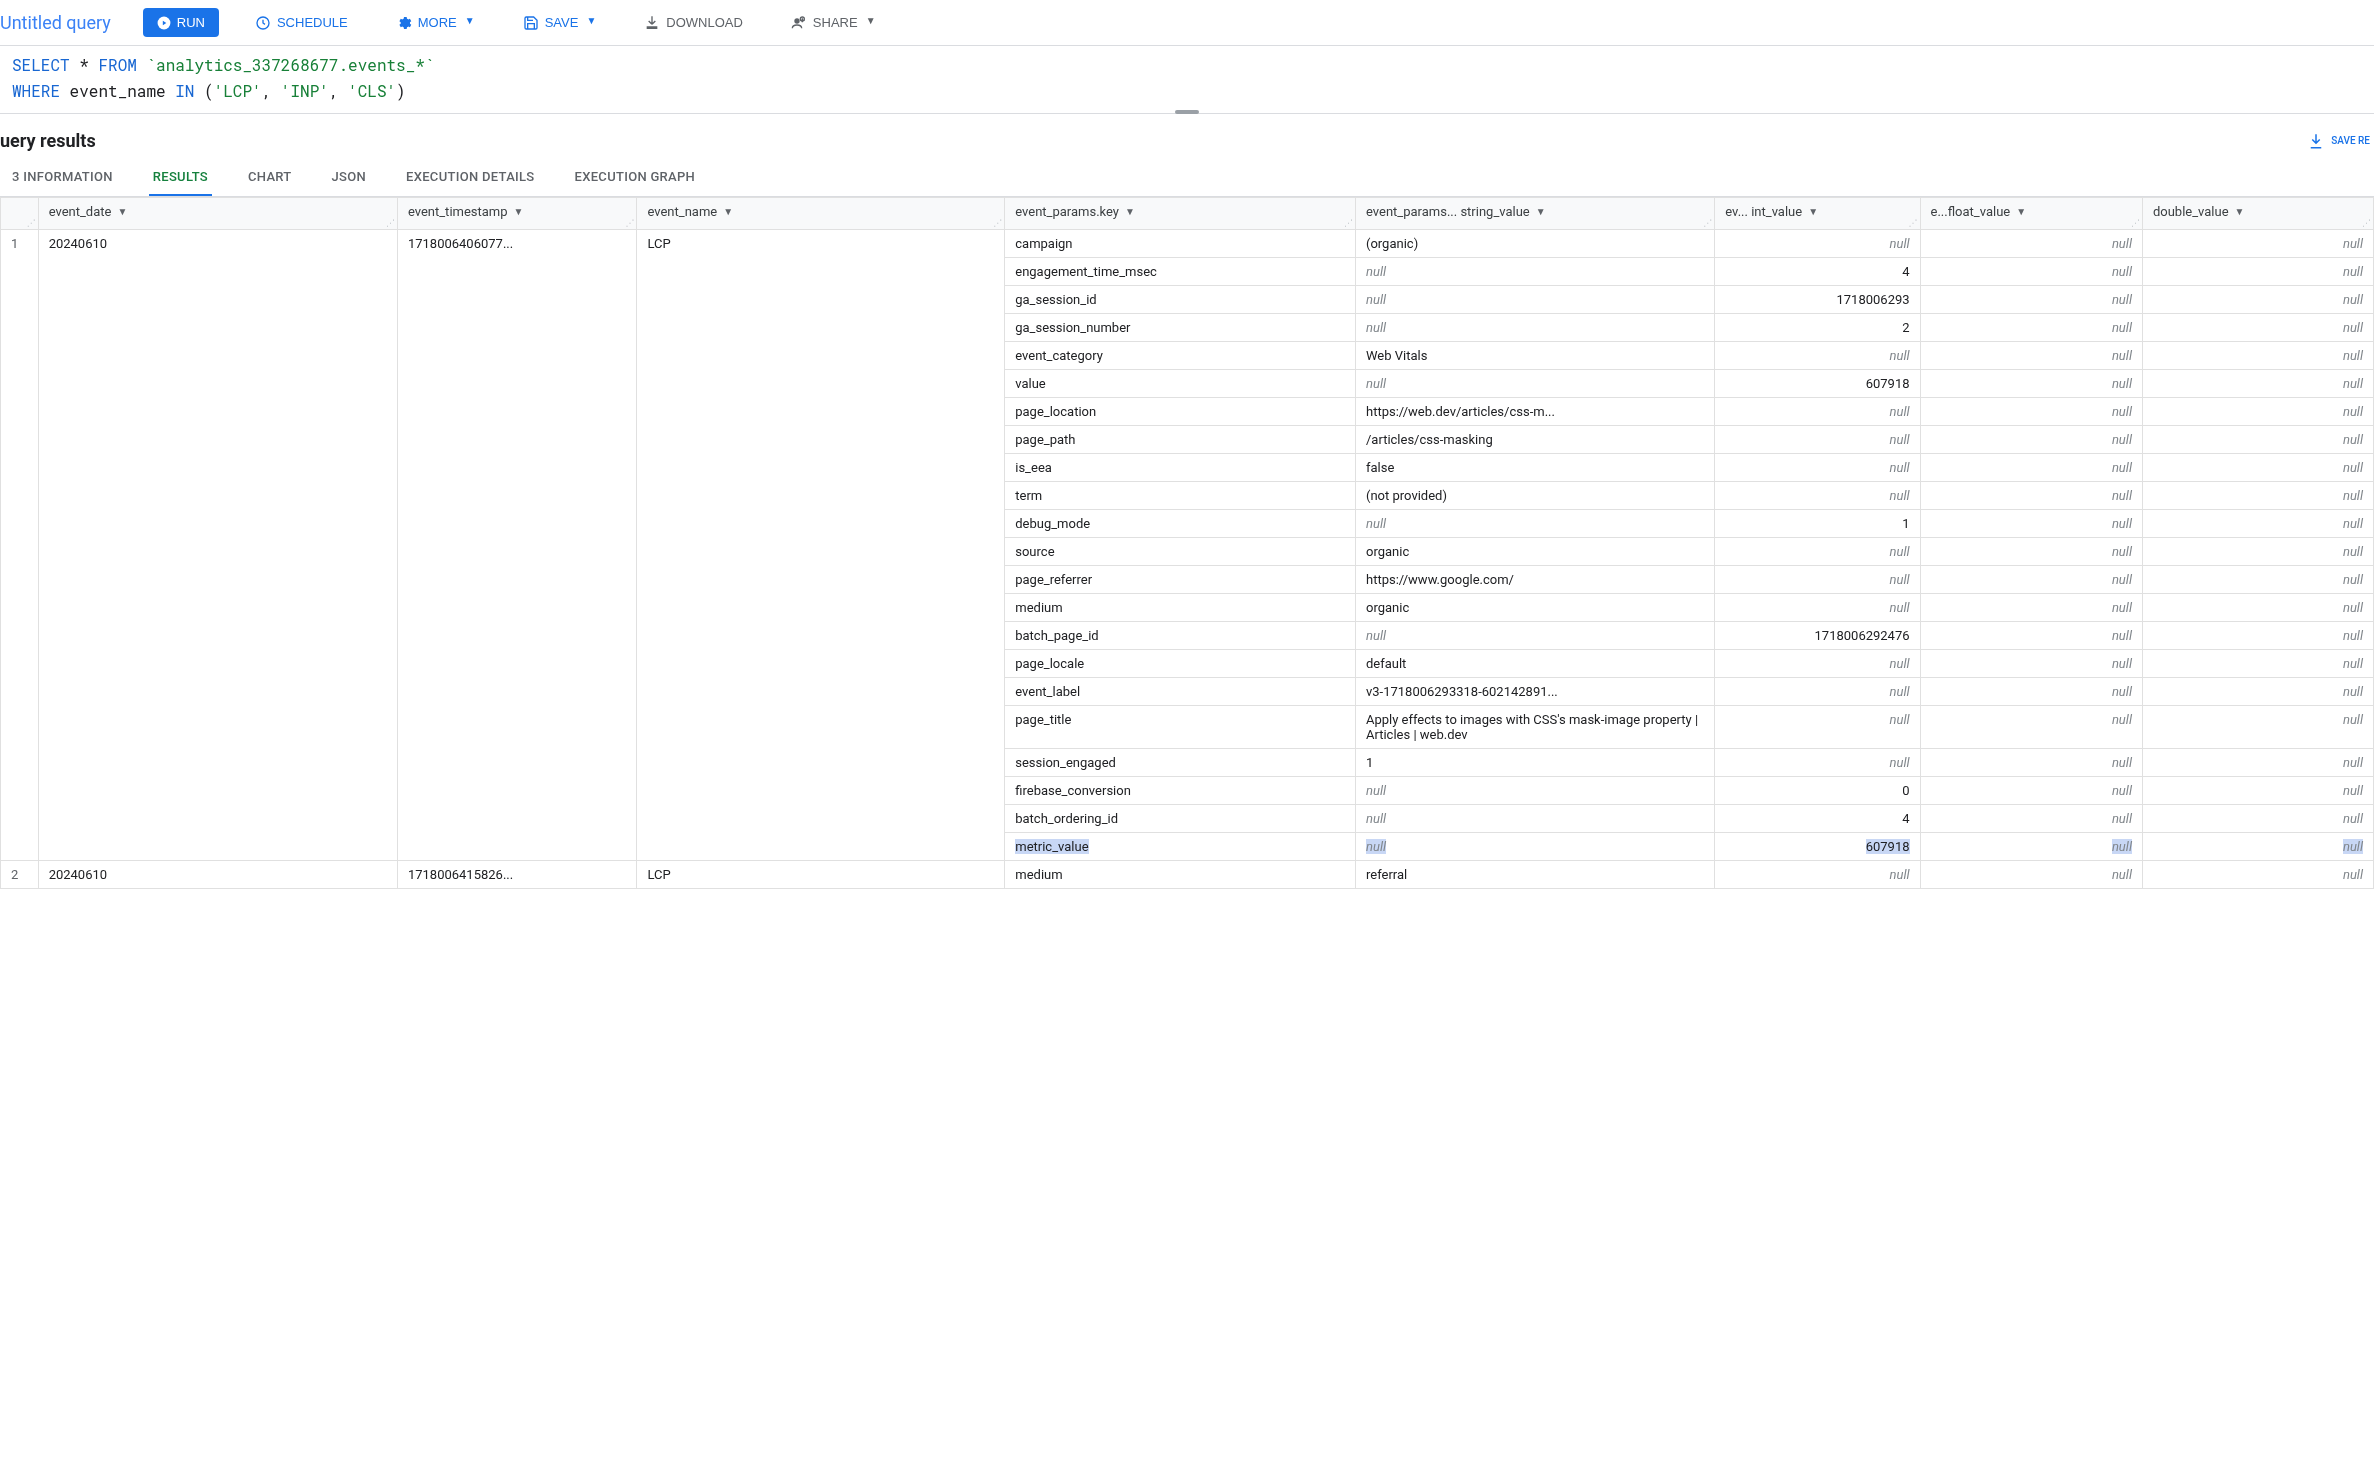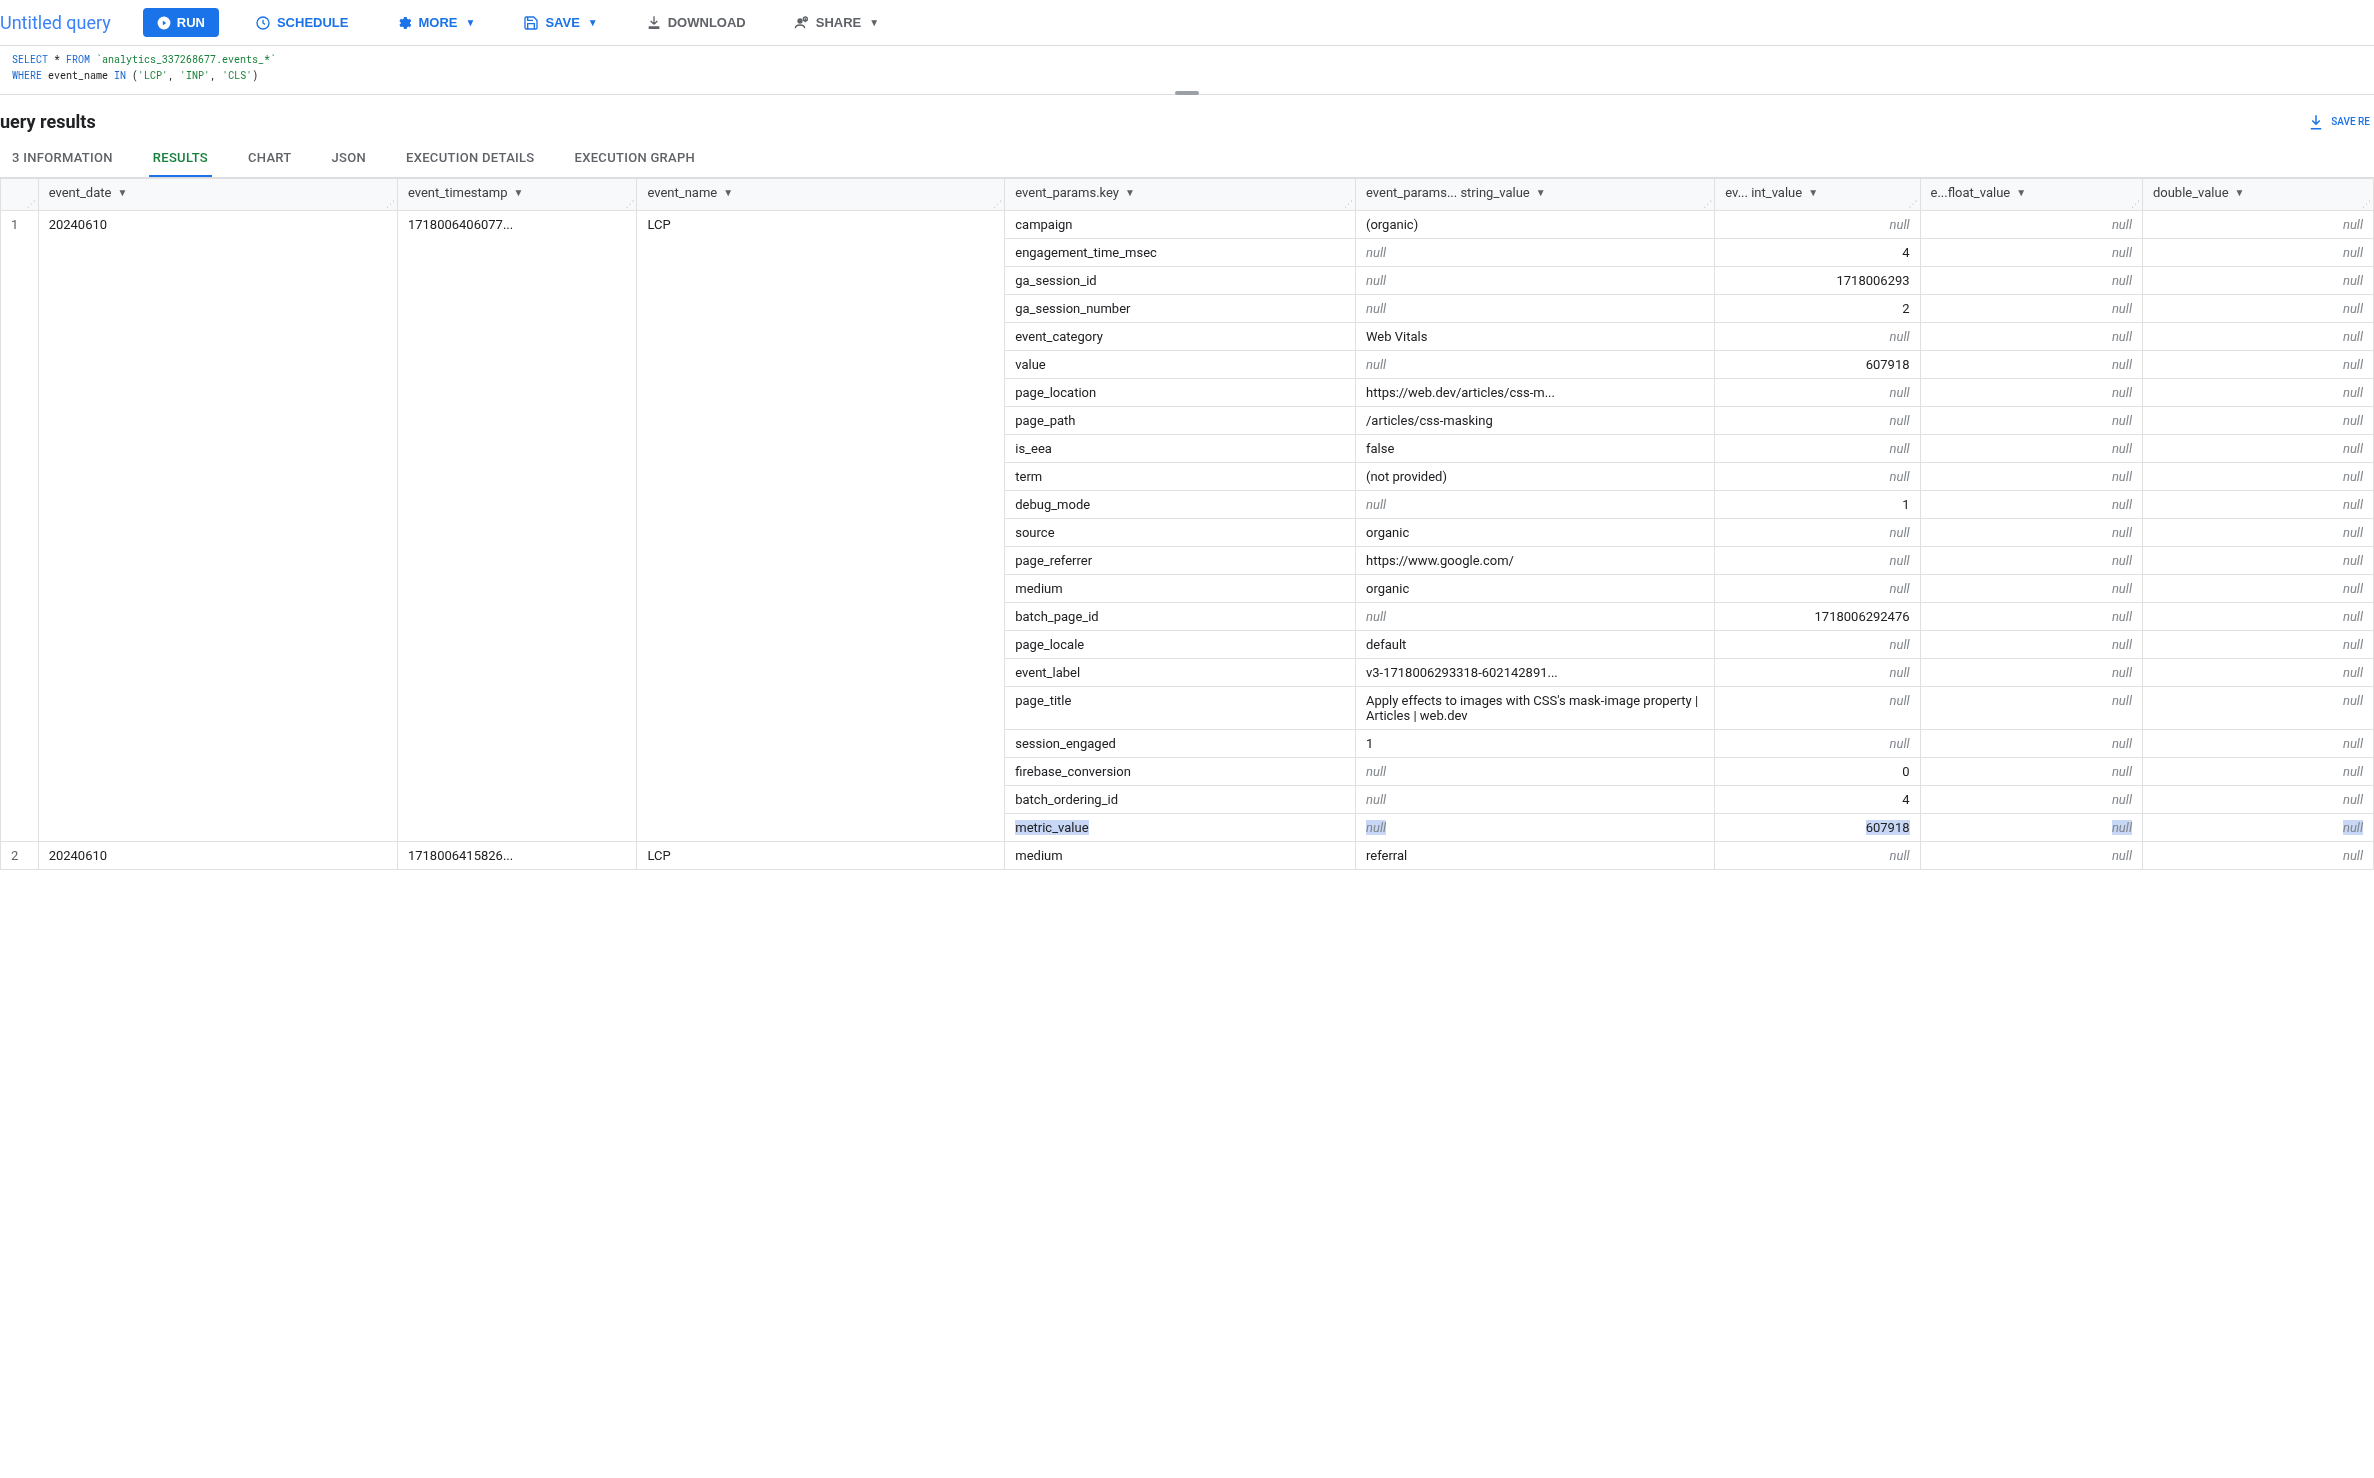--- a/index.html
+++ b/index.html
@@ -1,26 +1,26 @@
 <!DOCTYPE html>
 <html><head>
 <meta charset="utf-8">
 <style>
 * { box-sizing: border-box; margin: 0; padding: 0; }
 body { font-family: Roboto, "Helvetica Neue", Arial, sans-serif; font-size: 13px; color: #202124; background: #fff; overflow-x: hidden; }
 
 .toolbar { display: flex; align-items: center; padding: 8px 0 8px 0; gap: 24px; border-bottom: 1px solid #dadce0; }
 .query-title { font-size: 18px; font-weight: 400; color: #3b82f6; padding-left: 0; margin-right: 8px; }
-.btn { display: inline-flex; align-items: center; gap: 6px; padding: 6px 12px; border: none; background: transparent; font-size: 13px; font-weight: 700; cursor: pointer; color: #1a73e8; border-radius: 4px; }
+.btn { display: inline-flex; gap: 6px; padding: 6px 12px; border: none; background: transparent; font-size: 13px; font-weight: 400; cursor: pointer; color: #1a73e8; border-radius: 4px; }
 .btn.run { background: #1a73e8; color: #fff; padding: 7px 14px; }
 .btn.gray { color: #5f6368; }
 .btn .caret { font-size: 10px; margin-left: 2px; }
 .icon { display: inline-flex; align-items: center; justify-content: center; }
 
-.editor { padding: 6px 12px 10px 12px; font-family: "Roboto Mono", Menlo, Consolas, monospace; font-size: 10px; line-height: 1.6; white-space: pre; border-bottom: 1px solid #dadce0; position: relative; }
+.editor { padding: 6px 12px 10px 12px; font-family: "Roboto Mono", Menlo, Consolas, monospace; font-size: 16px; line-height: 1.6; white-space: pre; border-bottom: 1px solid #dadce0; position: relative; }
 .editor .kw { color: #1967d2; }
 .editor .str { color: #188038; }
 .editor .tbl { color: #188038; }
 .drag-handle { position: absolute; bottom: -1px; left: 50%; transform: translateX(-50%); width: 24px; height: 4px; background: #9aa0a6; border-radius: 2px; }
 
 .results-header { display: flex; align-items: center; justify-content: space-between; padding: 16px 4px 8px 0; }
 .results-title { font-size: 18px; font-weight: 700; }
 .save-results { color: #1a73e8; font-weight: 500; display: inline-flex; align-items: center; gap: 6px; font-size: 10px; }
 
 .tabs { display: flex; border-bottom: 1px solid #dadce0; padding-left: 8px; gap: 32px; }

